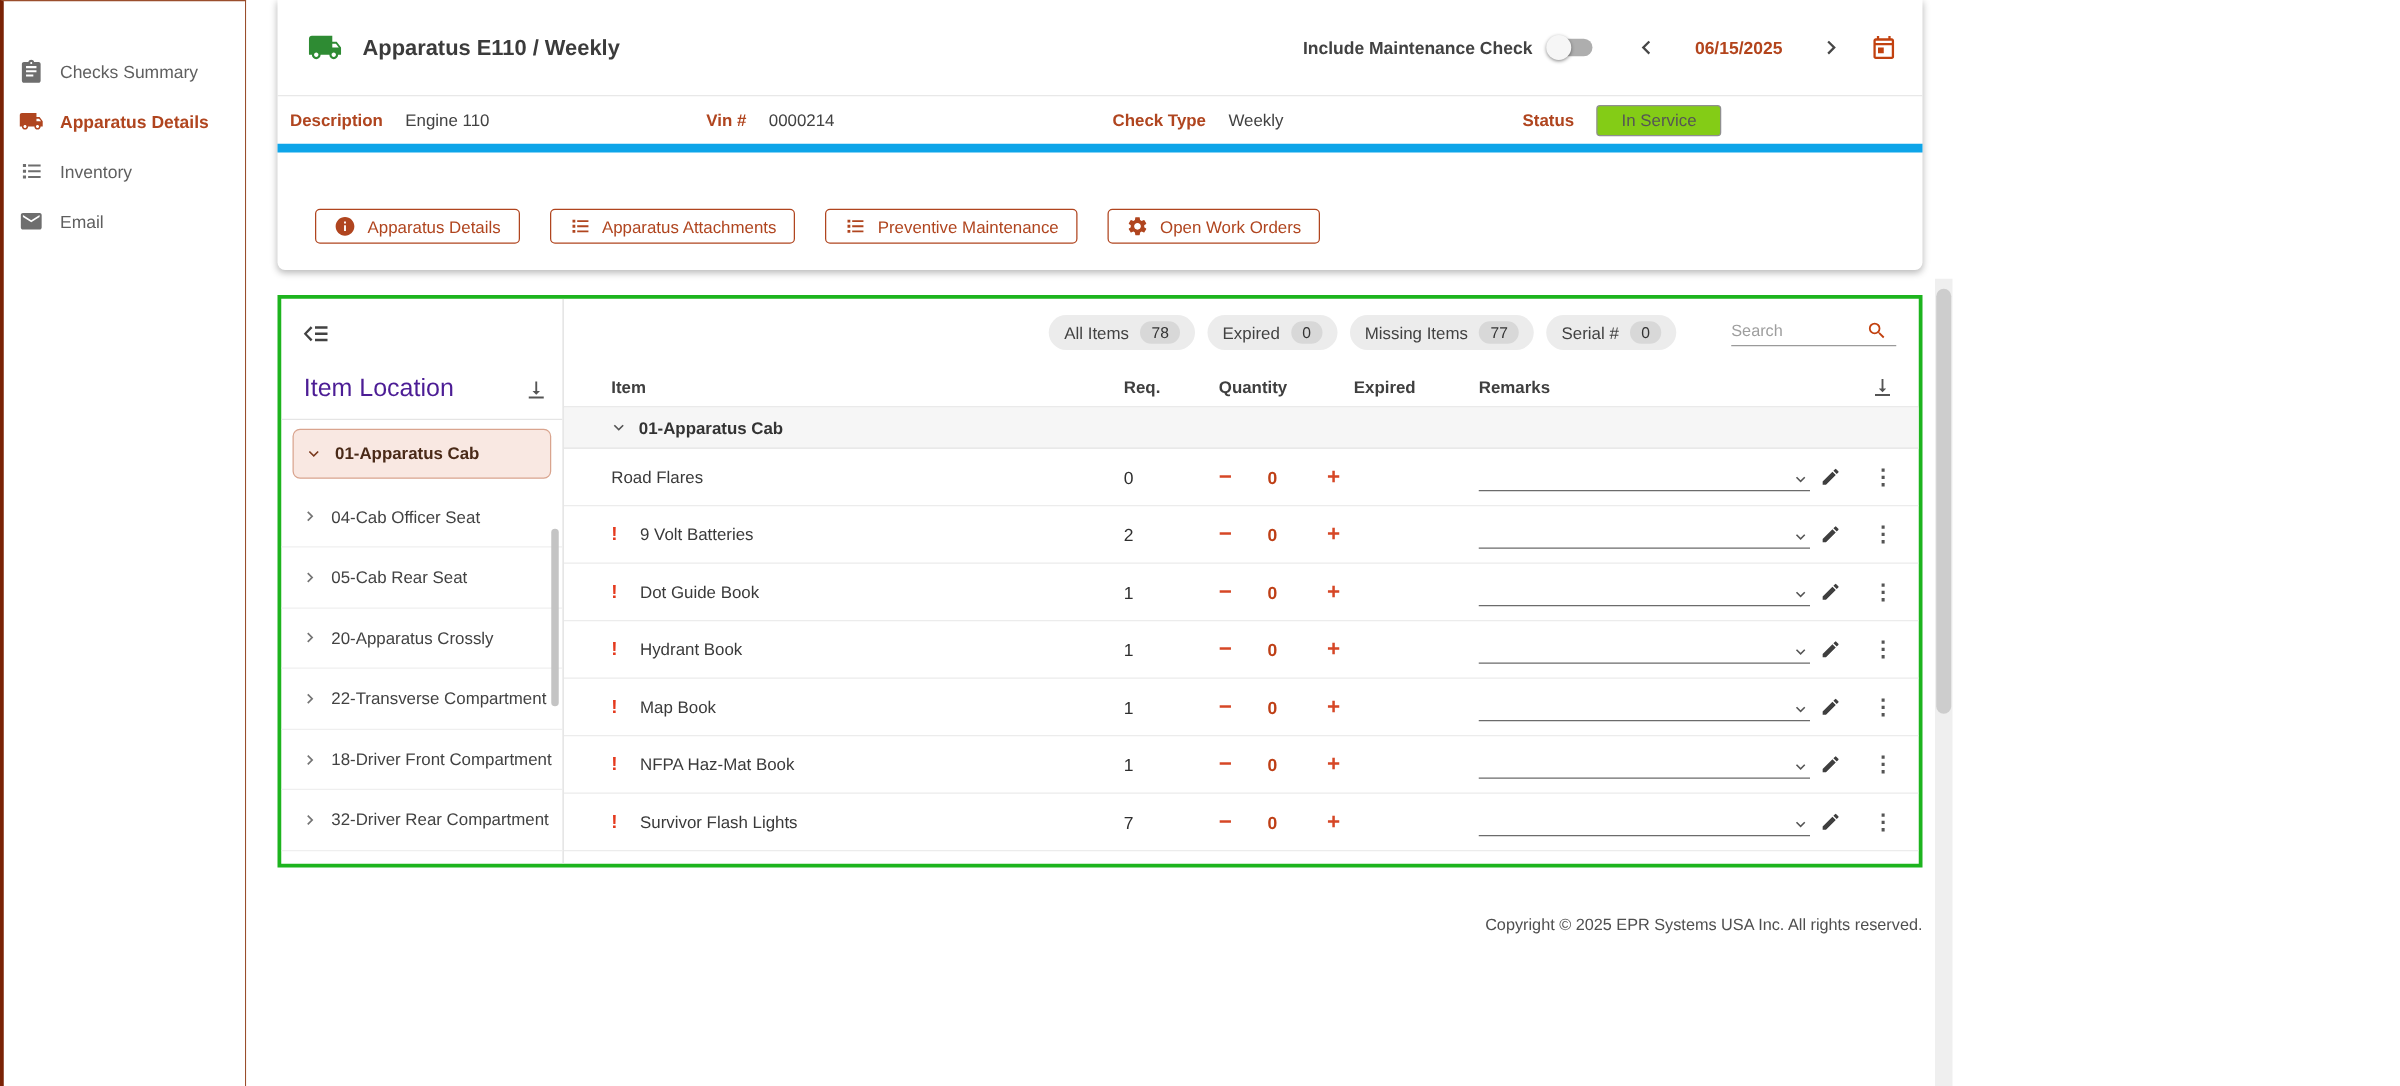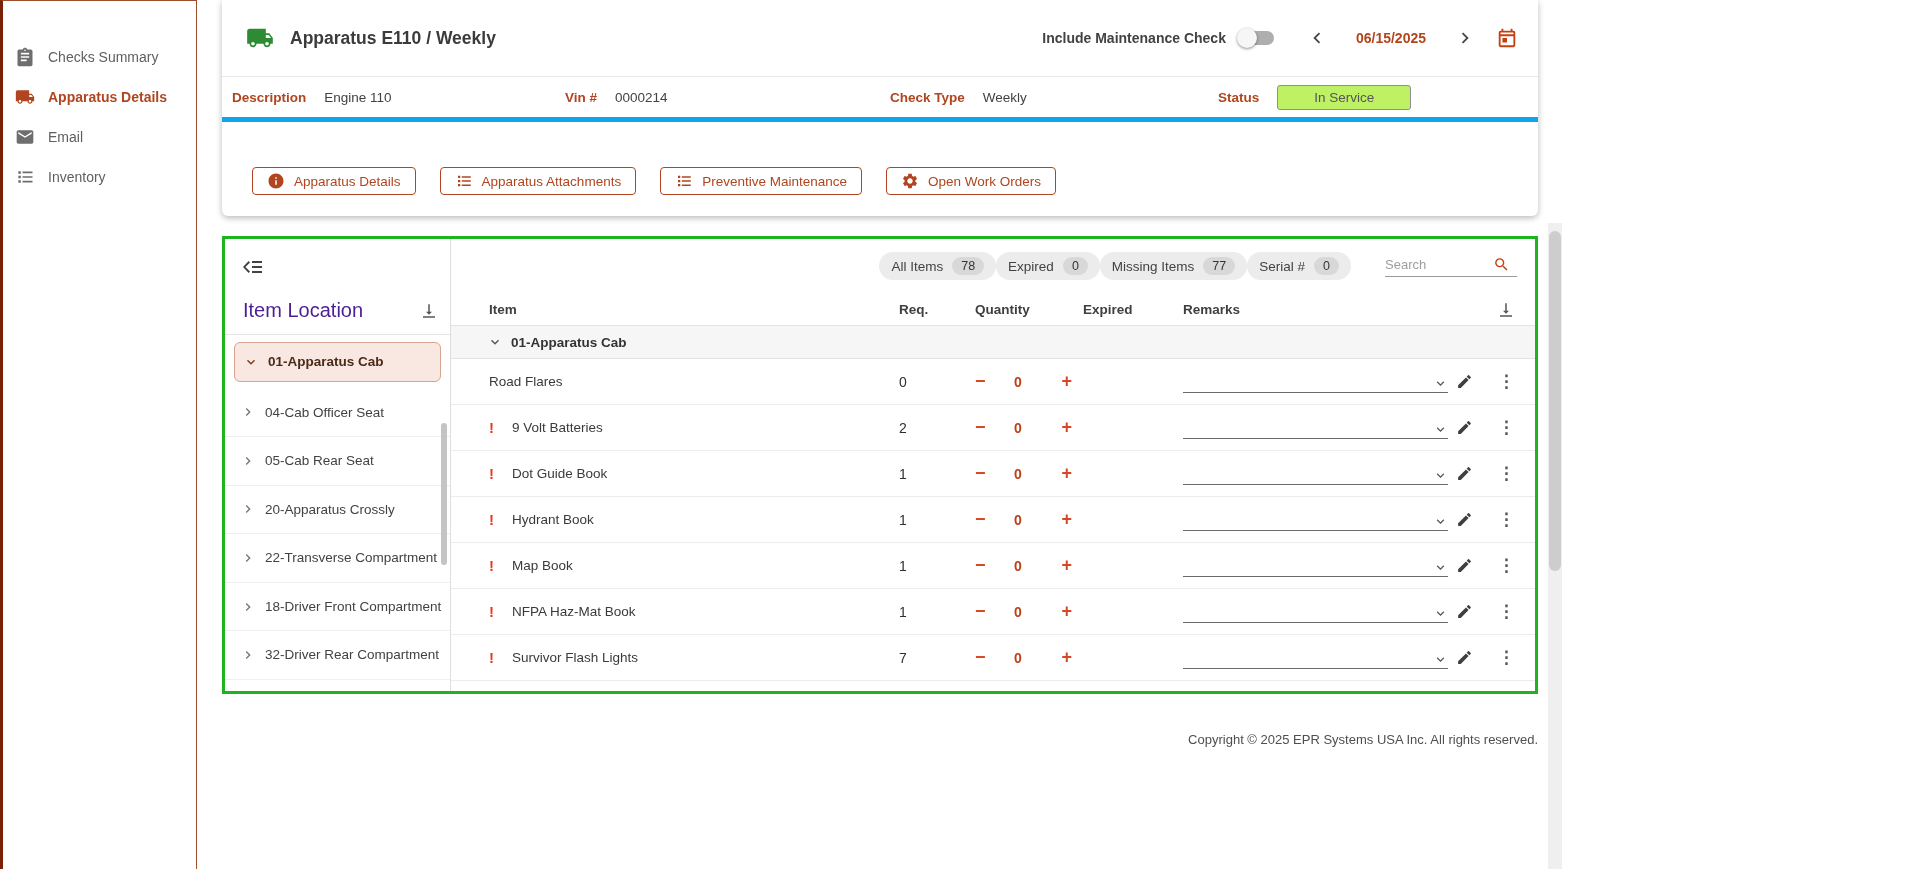--- a/index.html
+++ b/index.html
@@ -53,28 +53,28 @@
   .anno-box {
     margin-left:28px; border:3px solid #1db41e; border-radius:3px;
     padding:6px 12px; display:flex; align-items:center; gap:14px; background:#fff;
   }
   .nav-chevron { width:22px; height:22px; color:#474747; }
   .prev-btn { margin-left:32px; }
   .date-text { margin:0 28px; font-size:14px; font-weight:700; color:#b3441c; }
   .cal-btn { margin-left:20px; color:#c2410f; }
   .cal-btn svg { width:22px; height:22px; }
 
-  .info-row { display:flex; align-items:center; height:45px; padding:0 10px; border-bottom:5px solid #0ea5e9; font-size:13.5px; }
+  .info-row { display:flex; align-items:center; height:45px; padding:0 10px; border-bottom:7px solid #0ea5e9; font-size:13.5px; }
   .field { display:flex; align-items:center; gap:18px; }
   .f1 { width:333px; } .f2 { width:325px; } .f3 { width:328px; } .f4 { flex:1; }
   .field .lbl { color:#b0451f; font-weight:700; }
   .field .val { color:#424242; }
   .status-chip {
-    border:1px solid #8f8f8f; border-radius:3px; padding:4px 0; width:134px; text-align:center;
-    color:#555; font-size:13.5px; background:#bef264;
+    border:1px solid #8f8f8f; border-radius:3px; padding:4px 0; width:100px; text-align:center;
+    color:#555; font-size:13.5px; background:#84cc16;
   }
   .actions-row { display:flex; gap:24px; padding:45px 0 0 30px; }
   .o-btn {
     display:inline-flex; align-items:center; gap:9px;
     border:1px solid #b0451f; color:#b0451f; background:#fff;
     border-radius:4px; padding:5px 14px; font-size:13.5px; height:28px;
   }
   .o-btn .icon { width:18px; height:18px; }
 
   
@@ -97,21 +97,21 @@
   }
   .loc-item .chev { width:16px; height:16px; color:#757575; flex:0 0 16px; }
   .loc-item.active {
     margin:7px 9px; padding:10px 8px 10px 8px; border:1px solid #d9a48e; border-radius:6px;
     background:#f9e8e2; color:#4a2a18; font-weight:600;
   }
   .loc-item.active .chev { color:#7a3a1e; }
   .loc-scrollbar { position:absolute; right:3px; top:184px; width:6px; height:142px; background:#c4c4c4; border-radius:3px; }
 
   .table-panel { flex:1; display:flex; flex-direction:column; overflow:hidden; position:relative; }
-  .filters-row { display:flex; align-items:center; justify-content:flex-end; padding:13px 18px 0 0; }
+  .filters-row { display:flex; align-items:center; justify-content:flex-end; gap:10px; padding:13px 18px 0 0; }
   .chip {
     display:inline-flex; align-items:center; gap:9px;
     background:#ececec; border-radius:16px; padding:5px 12px;
     font-size:13.5px; color:#424242;
   }
   .chip .cnt { background:#d8d8d8; border-radius:11px; padding:2px 9px; font-size:12.5px; color:#333; }
   .search-wrap { margin-left:34px; width:132px; border-bottom:1px solid #9a9a9a; display:flex; align-items:center; padding-bottom:3px; }
   .search-wrap input { border:none; outline:none; width:108px; font-size:13px; font-family:inherit; color:#333; background:transparent; }
   .search-wrap input::placeholder { color:#9e9e9e; }
   .search-wrap .icon { width:17px; height:17px; color:#c2410f; }
@@ -174,32 +174,32 @@
     <span class="icon">
       <svg viewBox="0 0 24 24">
           <path d="M20 8h-3V4H3c-1.1 0-2 .9-2 2v11h2c0 1.66 1.34 3 3 3s3-1.34 3-3h6c0 1.66 1.34 3 3 3s3-1.34 3-3h2v-5l-3-4zM6 18.5c-.83 0-1.5-.67-1.5-1.5s.67-1.5 1.5-1.5 1.5.67 1.5 1.5-.67 1.5-1.5 1.5zm13.5-9 1.96 2.5H17V9.5h2.5zm-1.5 9c-.83 0-1.5-.67-1.5-1.5s.67-1.5 1.5-1.5 1.5.67 1.5 1.5-.67 1.5-1.5 1.5z"></path>
         </svg>
     </span>
     <span>Apparatus Details</span>
   </div>
   <div class="nav-item">
     <span class="icon">
       <svg viewBox="0 0 24 24">
+          <path d="M4 5h3v3H4zM9 5.5h12v2H9zM4 10.5h3v3H4zM9 11h12v2H9zM4 16h3v3H4zM9 16.5h12v2H9z"></path>
+        </svg>
+    </span>
+    <span>Inventory</span>
+  </div>
+  <div class="nav-item">
+    <span class="icon">
+      <svg viewBox="0 0 24 24">
           <path d="M20 4H4c-1.1 0-2 .9-2 2v12c0 1.1.9 2 2 2h16c1.1 0 2-.9 2-2V6c0-1.1-.9-2-2-2zm0 4-8 5-8-5V6l8 5 8-5v2z"></path>
         </svg>
     </span>
     <span>Email</span>
-  </div>
-  <div class="nav-item">
-    <span class="icon">
-      <svg viewBox="0 0 24 24">
-          <path d="M4 5h3v3H4zM9 5.5h12v2H9zM4 10.5h3v3H4zM9 11h12v2H9zM4 16h3v3H4zM9 16.5h12v2H9z"></path>
-        </svg>
-    </span>
-    <span>Inventory</span>
   </div>
 </aside>
 
 <main class="main">
 
   <section class="header-card">
     <div class="title-row">
       <span class="truck-badge">
         <svg viewBox="0 0 24 24">
             <path d="M20 8h-3V4H3c-1.1 0-2 .9-2 2v11h2c0 1.66 1.34 3 3 3s3-1.34 3-3h6c0 1.66 1.34 3 3 3s3-1.34 3-3h2v-5l-3-4zM6 18.5c-.83 0-1.5-.67-1.5-1.5s.67-1.5 1.5-1.5 1.5.67 1.5 1.5-.67 1.5-1.5 1.5zm13.5-9 1.96 2.5H17V9.5h2.5zm-1.5 9c-.83 0-1.5-.67-1.5-1.5s.67-1.5 1.5-1.5 1.5.67 1.5 1.5-.67 1.5-1.5 1.5z"></path>

